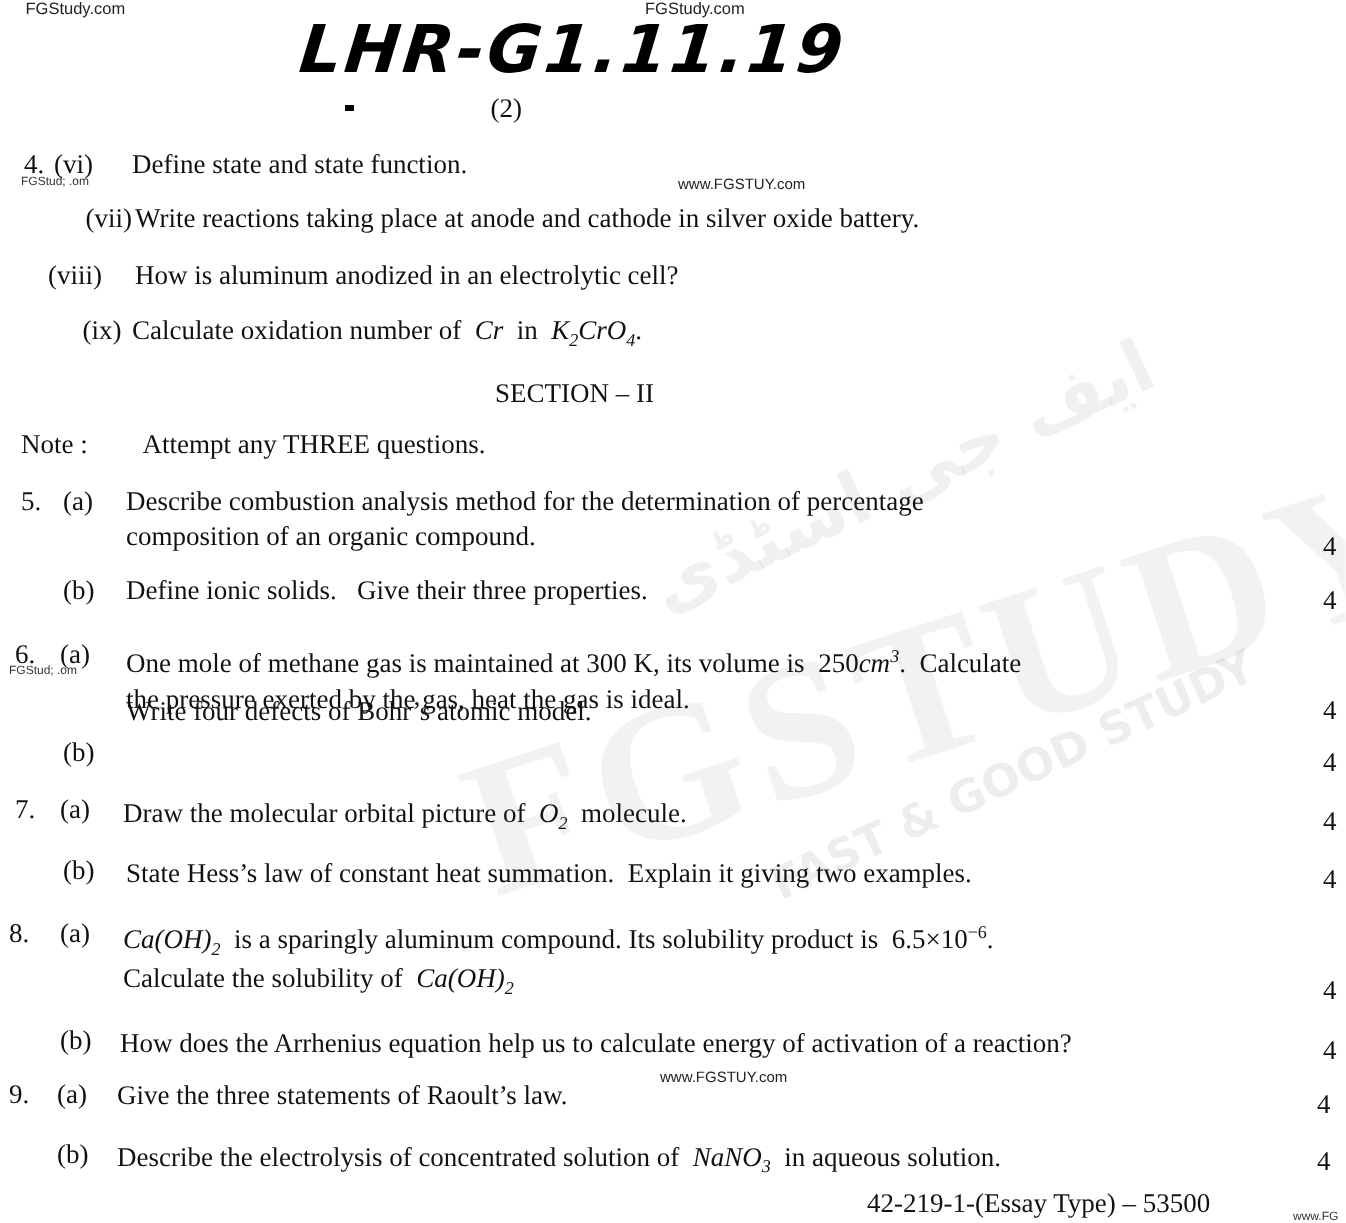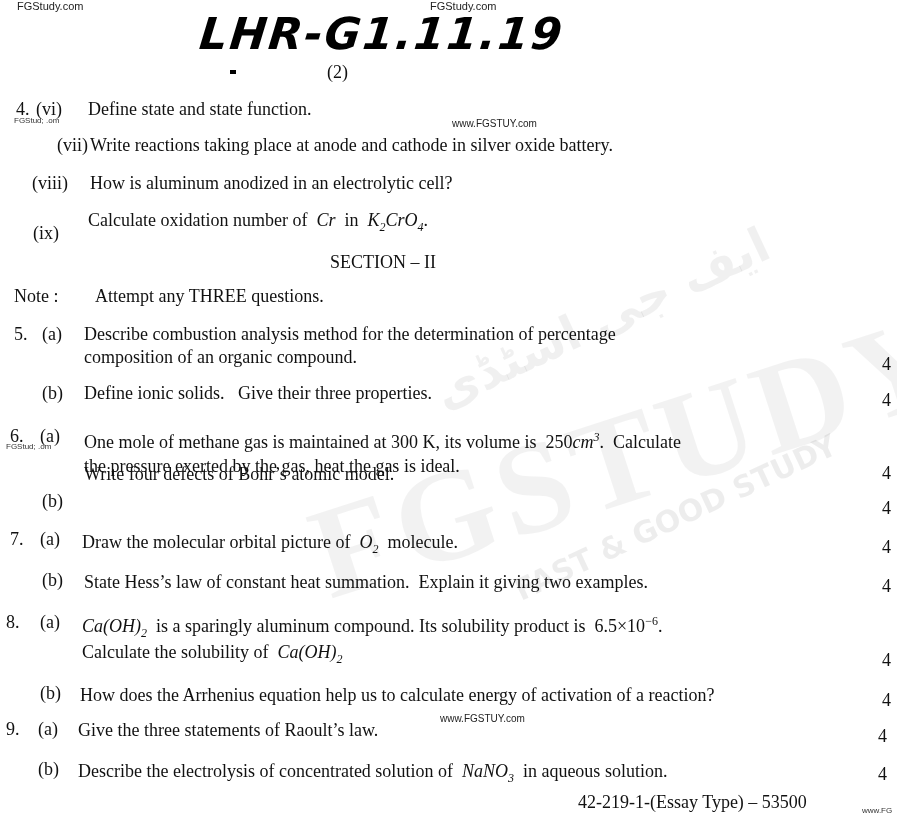--- a/index.html
+++ b/index.html
@@ -49,21 +49,21 @@
 <div class="abs q" style="left:36px; top:99px;">(vi)</div>
 <div class="abs q" style="left:88px; top:99px;">Define state and state function.</div>
 <div class="abs wm-small" style="left:452px; top:118px; font-size:10px;">www.FGSTUY.com</div>
 
 <div class="abs q" style="left:21px; top:135px;margin-left:36px;">(vii)</div>
 <div class="abs q" style="left:90px; top:135px;">Write reactions taking place at anode and cathode in silver oxide battery.</div>
 
 <div class="abs q" style="left:32px; top:173px;">(viii)</div>
 <div class="abs q" style="left:90px; top:173px;">How is aluminum anodized in an electrolytic cell?</div>
 
-<div class="abs q" style="left:33px; top:210px;margin-top:13px;">(ix)</div>
+<div class="abs q" style="left:55px; top:210px;">(ix)</div>
 <div class="abs q" style="left:88px; top:210px;">
   <span>Calculate oxidation number of</span>&nbsp;
   <span class="ital">Cr</span>&nbsp;
   <span>in</span>&nbsp;
   <span class="ital"><span>K</span><sub>2</sub><span>CrO</span><sub>4</sub></span><span>.</span>
 </div>
 
 <div class="abs q bold" style="left:330px; top:252px;">SECTION – II</div>
 <div class="abs q bold" style="left:14px; top:286px;">Note :</div>
 <div class="abs q bold" style="left:95px; top:286px;">Attempt any THREE questions.</div>

